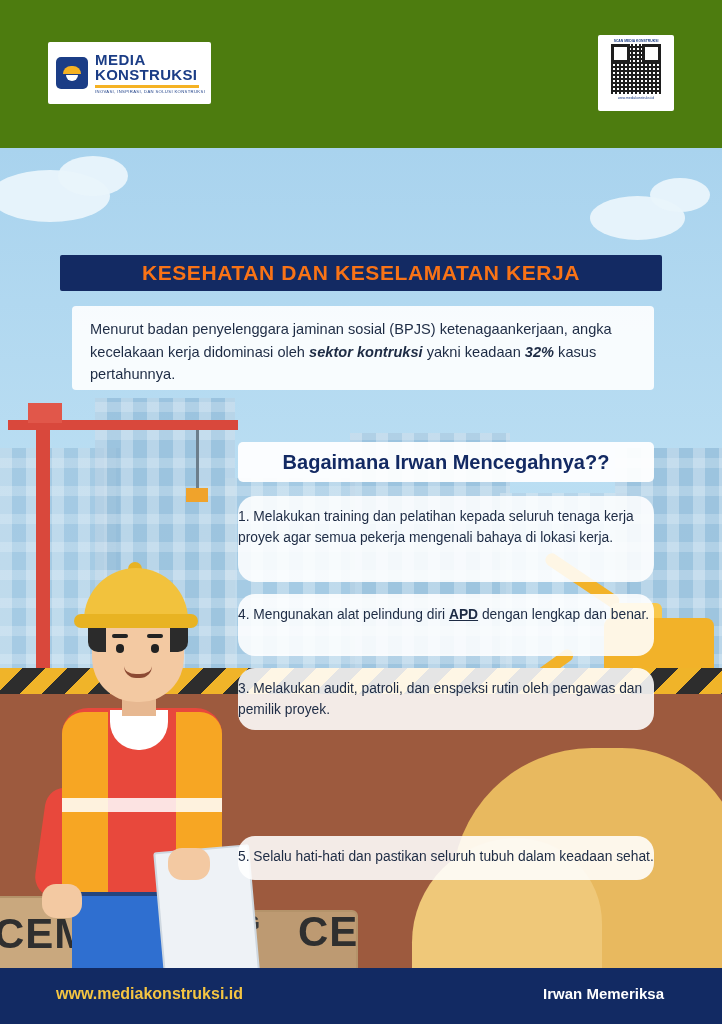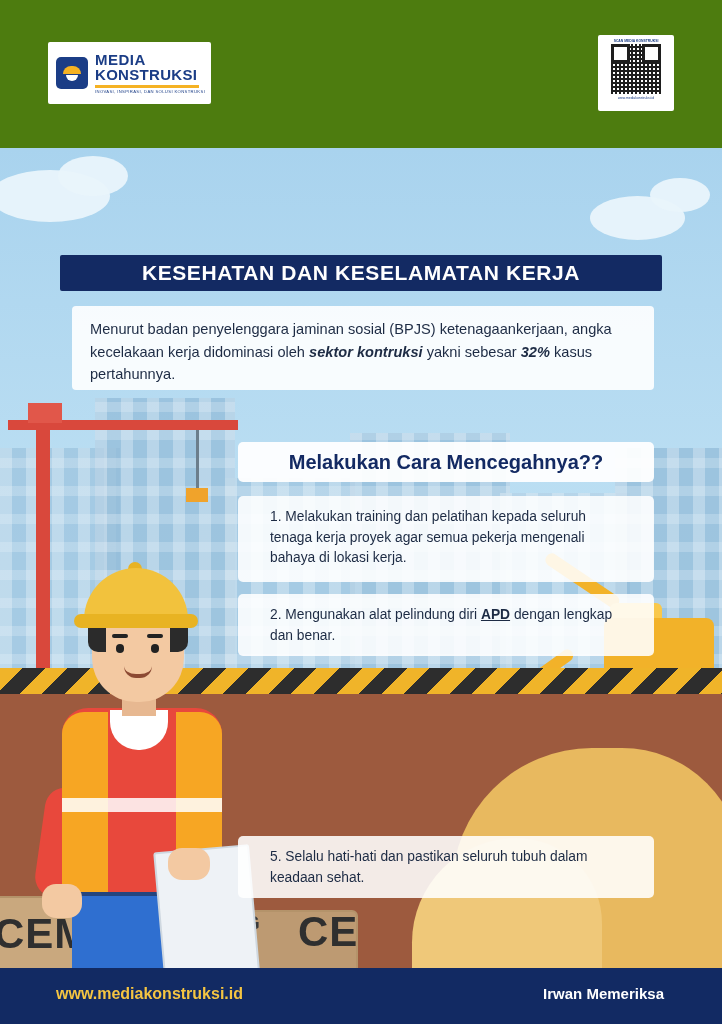--- a/index.html
+++ b/index.html
@@ -295,21 +295,21 @@
     font-size: 68px; font-weight: bold; letter-spacing: 1px;
     color: #9e1b1b;
     text-shadow: 3px 3px 0 #ffffff, -2px -2px 0 #ffffff, 2px -2px 0 #ffffff, -2px 2px 0 #ffffff;
   }
   .subtitle-bar {
     position: absolute; left: 60px; top: 255px; width: 602px; height: 36px;
     background: #132a63; border-radius: 2px;
     display: flex; align-items: center; justify-content: center;
   }
   .subtitle-bar span {
-    color: #ffffff; font-size: 21px; font-weight: bold; letter-spacing: .6px;
+    color: #f97316; font-size: 21px; font-weight: bold; letter-spacing: .6px;
   }
 
   .intro-card {
     position: absolute; left: 72px; top: 306px; width: 582px; height: 84px;
     background: rgba(255,255,255,.9);
     border-radius: 4px;
     padding: 12px 18px;
     font-size: 14.6px; line-height: 1.55; color: #1d2b44;
   }
   .intro-card b { font-weight: bold; font-style: italic; }
@@ -320,30 +320,30 @@
     border-radius: 5px;
     display: flex; align-items: center; justify-content: center;
   }
   .q-bar span {
     color: #132a63; font-size: 20px; font-weight: bold;
   }
 
   .step {
     position: absolute; left: 238px; width: 416px;
     background: rgba(255,255,255,.88);
-    border-radius: 5px;
-    padding: 11px 32px;
+    border-radius: 17px;
+    padding: 11px 0;
     font-size: 13.8px; line-height: 1.5; color: #1d2b44;
   }
   .step b { font-weight: bold; text-decoration: underline; }
   .s1 { top: 496px; height: 86px; }
   .s2 { top: 594px; height: 62px; }
   .s3 { top: 668px; height: 62px; }
   .s4 { top: 748px; height: 62px; }
-  .s5 { top: 836px; height: 62px; }
+  .s5 { top: 836px; height: 44px; }
 
   
   .footer {
     position: absolute; left: 0; top: 968px; width: 722px; height: 56px;
     background: #122a63;
   }
   .footer-url {
     position: absolute; left: 56px; top: 985px;
     color: #f5c542; font-size: 16px; font-weight: bold;
   }
@@ -438,35 +438,38 @@
       <div class="qr-url">www.mediakonstruksi.id</div>
     </div>
   </div>
 
 
   <div class="subtitle-bar">
     <span>KESEHATAN DAN KESELAMATAN KERJA</span>
   </div>
 
   <div class="intro-card">
-    <span>Menurut badan penyelenggara jaminan sosial (BPJS) ketenagaankerjaan, angka kecelakaan kerja didominasi oleh </span><b>sektor kontruksi</b><span> yakni sebesar </span><b>32%</b><span> kasus pertahunnya.</span>
+    <span>Menurut badan penyelenggara jaminan sosial (BPJS) ketenagaankerjaan, angka kecelakaan kerja didominasi oleh </span><b>sektor kontruksi</b><span> yakni keadaan </span><b>32%</b><span> kasus pertahunnya.</span>
   </div>
 
   <div class="q-bar">
-    <span>Melakukan Cara Mencegahnya??</span>
+    <span>Bagaimana Irwan Mencegahnya??</span>
   </div>
 
   <div class="step s1">
     <span>1. Melakukan training dan pelatihan kepada seluruh tenaga kerja proyek agar semua pekerja mengenali bahaya di lokasi kerja.</span>
   </div>
 
   <div class="step s2">
-    <span>2. Mengunakan alat pelindung diri </span><b>APD</b><span> dengan lengkap dan benar.</span>
-  </div>
-
+    <span>4. Mengunakan alat pelindung diri </span><b>APD</b><span> dengan lengkap dan benar.</span>
+  </div>
+
+  <div class="step s3">
+    <span>3. Melakukan audit, patroli, dan enspeksi rutin oleh pengawas dan pemilik proyek.</span>
+  </div>
 
 
   <div class="step s5">
     <span>5. Selalu hati-hati dan pastikan seluruh tubuh dalam keadaan sehat.</span>
   </div>
 
   <div class="footer"></div>
   <div class="footer-url">www.mediakonstruksi.id</div>
   <div class="footer-name">Irwan Memeriksa</div>
 

